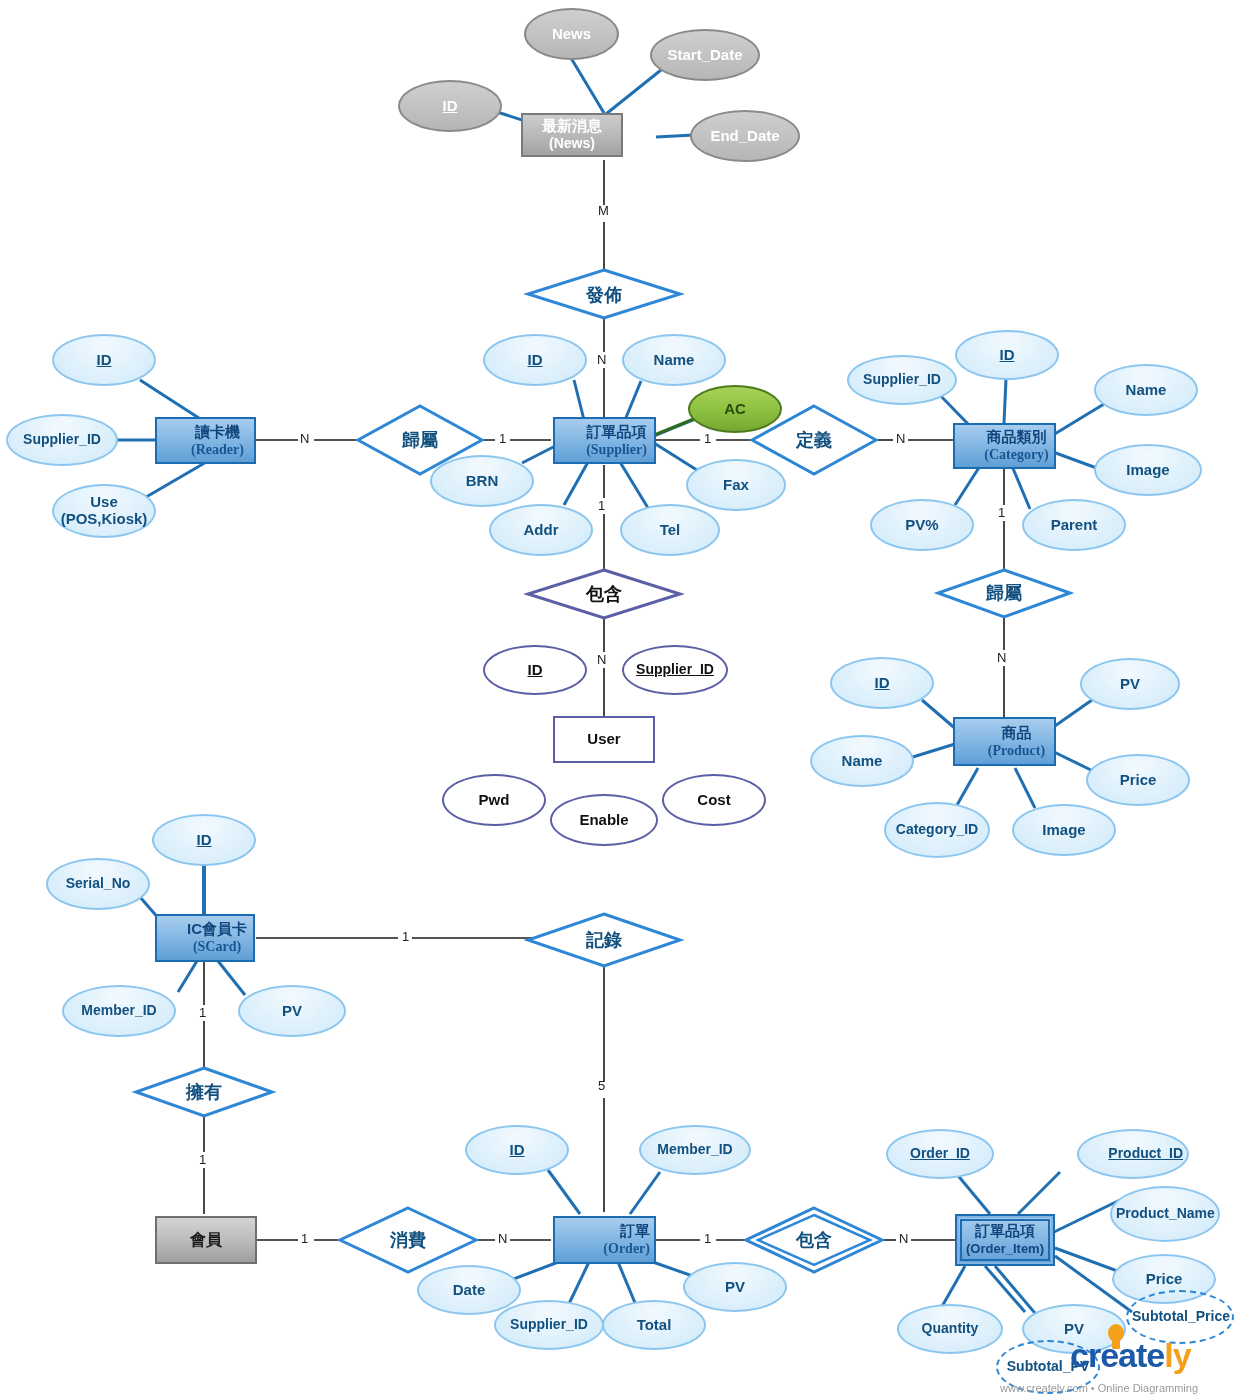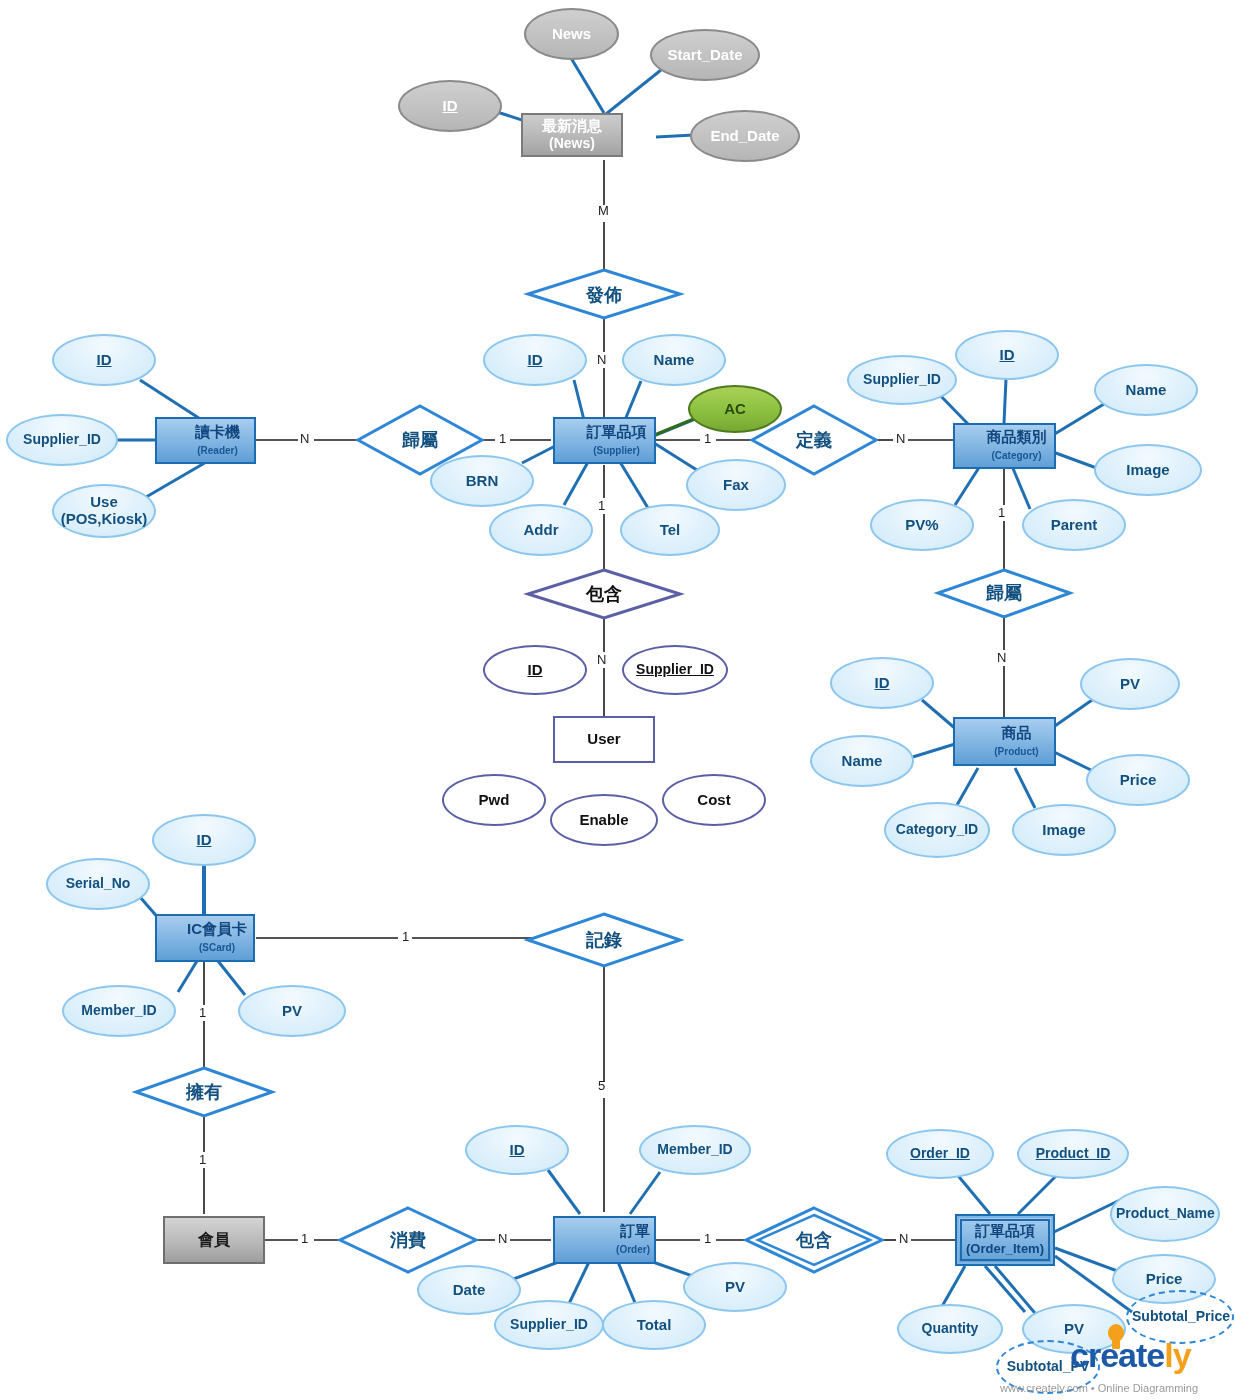--- a/index.html
+++ b/index.html
@@ -7,29 +7,29 @@
   #canvas{position:relative;width:1235px;height:1400px;background:#fff;overflow:hidden;}
   svg.lines{position:absolute;left:0;top:0;width:1235px;height:1400px;pointer-events:none;}
 
   
   .node{position:absolute;box-sizing:border-box;display:flex;align-items:center;justify-content:center;text-align:center;}
   .node .txt{line-height:1.12;width:100%;padding:0 4px;box-sizing:border-box;}
 
   
   .ent{border:2px solid #1b6cb0;background:linear-gradient(180deg,#a8cdee 0%,#7fb4e2 55%,#5f9fd6 100%);
        color:#11467e;font-weight:bold;font-size:15px;padding-left:24px;}
-  .ent .sub{font-size:10px;font-weight:bold;color:#1a5694;}
+  .ent .sub{font-size:14px;font-weight:bold;color:#1a5694;font-family:Liberation Serif, serif;}
   .ent-weak{border:2px solid #1b6cb0;background:linear-gradient(180deg,#a8cdee 0%,#7fb4e2 55%,#5f9fd6 100%);
        color:#11467e;font-weight:bold;font-size:15px;box-shadow:inset 0 0 0 3px #ffffff00, inset 0 0 0 2px #7fb4e2;}
   .ent-weak::before{content:"";position:absolute;left:3px;top:3px;right:3px;bottom:3px;border:2px solid #1b6cb0;pointer-events:none;}
   .ent-gray{border:2px solid #7a7a7a;background:linear-gradient(180deg,#cccccc 0%,#b5b5b5 60%,#a2a2a2 100%);
        color:#ffffff;font-weight:bold;font-size:15px;}
   .ent-gray .sub{color:#ffffff;font-size:14px;}
   .ent-gray2{border:2px solid #6f6f6f;background:linear-gradient(180deg,#d4d4d4 0%,#b9b9b9 55%,#9e9e9e 100%);
-       color:#1a1a1a;font-weight:bold;font-size:16px;margin-left:8px;}
+       color:#1a1a1a;font-weight:bold;font-size:16px;}
   .ent-white{border:2px solid #5b5fa6;background:#ffffff;color:#111;font-weight:bold;font-size:15px;text-align:center;}
 
   
   .attr{border-radius:50%;border:2px solid #8cc6ef;
         background:radial-gradient(ellipse at 50% 22%,#f3fafe 0%,#e2f2fc 45%,#cfeafa 100%);
         color:#12507f;font-weight:bold;font-size:15px;}
   .attr .small{display:block;font-size:15px;font-weight:bold;}
   .attr.gray{border:2px solid #8a8a8a;background:linear-gradient(180deg,#cfcfcf 0%,#b6b6b6 100%);color:#fff;}
   .attr.purple{border:2px solid #5b5fa6;background:#ffffff;color:#111;}
   .attr.green{border:2px solid #4f7b1f;background:linear-gradient(180deg,#a8d157 0%,#8cc03f 55%,#76a832 100%);color:#2d4a10;}
@@ -405,21 +405,21 @@
   <div class="node ent" style="left:553px;top:1216px;width:103px;height:48px;text-align:right;">
     <span class="txt">
       <span>訂單</span><br>
       <span class="sub">(Order)</span>
     </span>
     </div>
 
   <div class="node attr" style="left:886px;top:1129px;width:108px;height:50px;font-size:14px;">
     <span class="txt"><u>Order_ID</u></span>
     </div>
-  <div class="node attr" style="left:1017px;top:1129px;width:112px;height:50px;font-size:14px;">
+  <div class="node attr" style="left:1077px;top:1129px;width:112px;height:50px;font-size:14px;text-align:right;">
     <span class="txt"><u>Product_ID</u></span>
     </div>
   <div class="node attr" style="left:1110px;top:1186px;width:110px;height:56px;font-size:14px;">
     <span class="txt">Product_Name</span>
     </div>
   <div class="node attr" style="left:1112px;top:1254px;width:104px;height:50px;">
     <span class="txt">Price</span>
     </div>
   <div class="node attr" style="left:897px;top:1304px;width:106px;height:50px;font-size:14px;">
     <span class="txt">Quantity</span>

